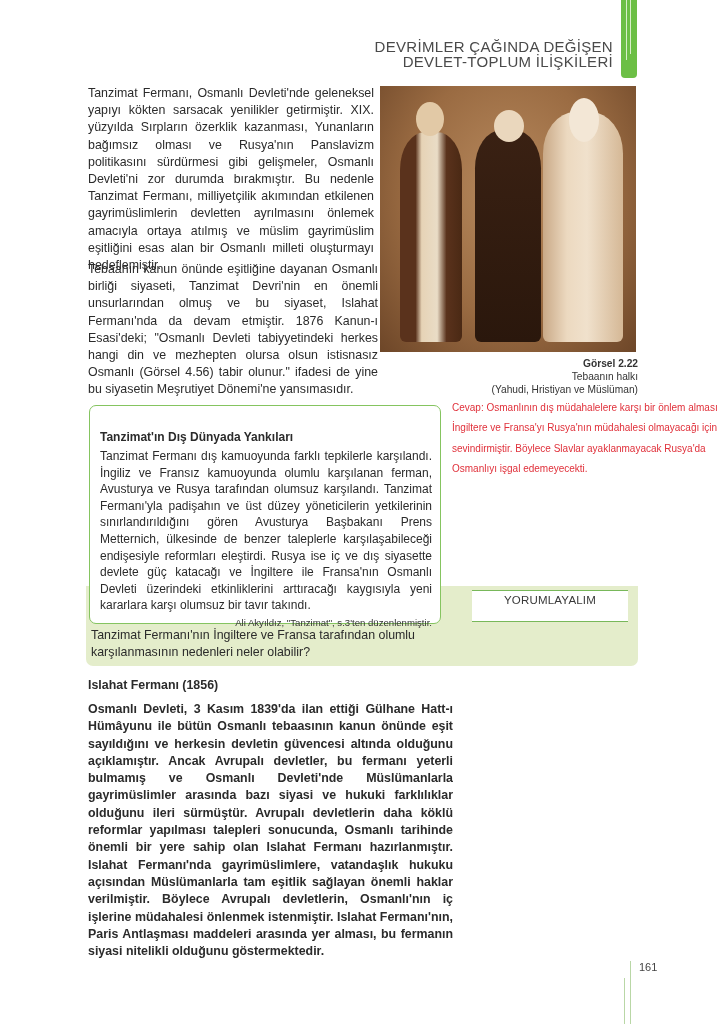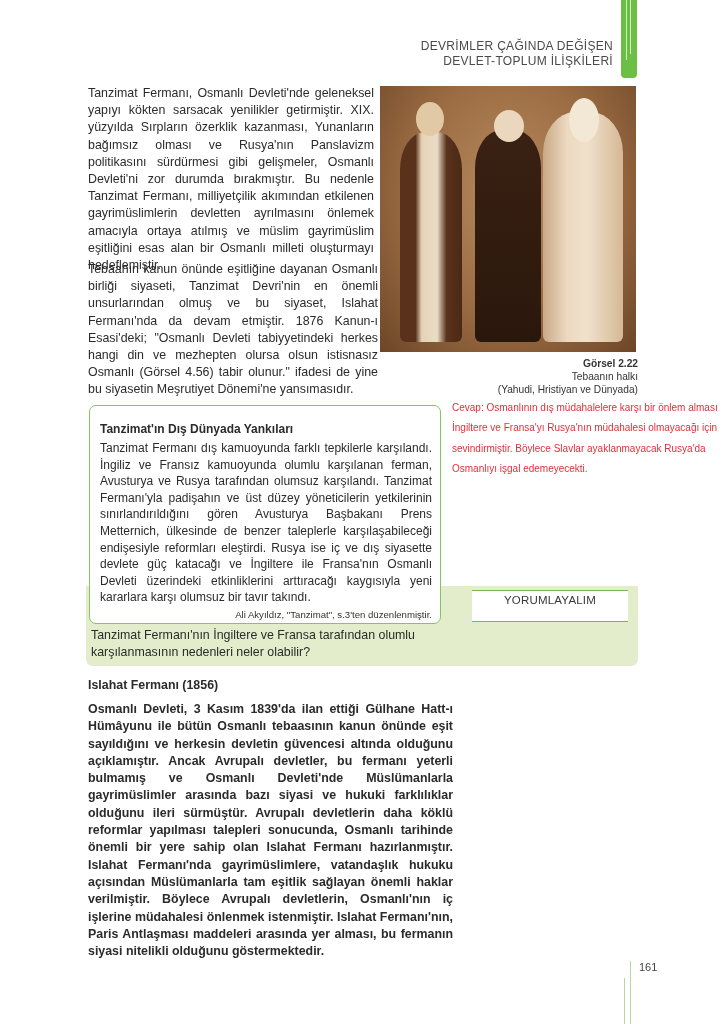--- a/index.html
+++ b/index.html
@@ -9,21 +9,21 @@
   .green-tab {
     position: absolute; left: 621px; top: 0; width: 16px; height: 78px;
     background: #6cbf45; border-radius: 0 0 4px 4px;
   }
   .green-tab .line { position: absolute; top: 0; width: 1px; background: #d7efc9; }
   .green-tab .l1 { left: 5px; height: 60px; }
   .green-tab .l2 { left: 9px; height: 54px; }
 
   .running-head {
     position: absolute; right: 112px; top: 39px; text-align: right;
-    font-size: 12px; line-height: 15px; letter-spacing: 0.3px; color: #4a4a4a;
+    font-size: 15px; line-height: 15px; letter-spacing: 0.3px; color: #4a4a4a;
   }
 
   .para {
     position: absolute; font-size: 12.4px; line-height: 17.2px; color: #2b2b2b;
     text-align: justify;
   }
   .p1 { left: 88px; top: 85px; width: 286px; }
   .p2 { left: 88px; top: 261px; width: 290px; }
 
   .photo {
@@ -51,21 +51,21 @@
     font-size: 10px; line-height: 20.3px; color: #e0303a;
   }
 
   .activity-bg {
     position: absolute; left: 86px; top: 586px; width: 552px; height: 80px;
     background: #e4edcb; border-radius: 0 0 7px 7px;
   }
   .quote-box {
     position: absolute; left: 89px; top: 405px; width: 352px; height: 219px;
     background: #ffffff; border: 1.5px solid #85c460; border-radius: 7px;
-    padding: 16px 8px 0 10px;
+    padding: 24px 8px 0 10px;
   }
   .quote-title { font-size: 12px; font-weight: bold; line-height: 15px; color: #2b2b2b; margin-bottom: 3px; }
   .quote-body { font-size: 12px; line-height: 16.6px; text-align: justify; color: #2b2b2b; }
   .quote-source { font-size: 9.6px; line-height: 13px; text-align: right; color: #333; margin-top: 2px; }
 
   .yorum-btn {
     position: absolute; left: 472px; top: 590px; width: 156px; height: 32px;
     background: #ffffff; border-top: 1.5px solid #78b85a; border-bottom: 1.5px solid #78b85a;
     font-size: 11.5px; line-height: 19px; text-align: center; color: #3a3a3a; letter-spacing: 0.2px;
   }
@@ -105,21 +105,21 @@
   <div class="head h1"></div>
   <div class="head h2"></div>
   <div class="head h3"></div>
 </div>
 
 <p class="para p2">Tebaanın kanun önünde eşitliğine dayanan Osmanlı birliği siyaseti, Tanzimat Devri'nin en önemli unsurlarından olmuş ve bu siyaset, Islahat Fermanı'nda da devam etmiştir. 1876 Kanun-ı Esasi'deki; "Osmanlı Devleti tabiyyetindeki herkes hangi din ve mezhepten olursa olsun istisnasız Osmanlı (Görsel 4.56) tabir olunur." ifadesi de yine bu siyasetin Meşrutiyet Dönemi'ne yansımasıdır.</p>
 
 <div class="caption">
   <div class="cap-title">Görsel 2.22</div>
   <div>Tebaanın halkı</div>
-  <div>(Yahudi, Hristiyan ve Dünyada)</div>
+  <div>(Yahudi, Hristiyan ve Müslüman)</div>
 </div>
 
 <div class="answer">Cevap: Osmanlının dış müdahalelere karşı bir önlem alması İngiltere ve Fransa'yı Rusya'nın müdahalesi olmayacağı için sevindirmiştir. Böylece Slavlar ayaklanmayacak Rusya'da Osmanlıyı işgal edemeyecekti.</div>
 
 <div class="activity-bg"></div>
 
 <div class="quote-box">
   <div class="quote-title">Tanzimat'ın Dış Dünyada Yankıları</div>
   <p class="quote-body">Tanzimat Fermanı dış kamuoyunda farklı tepkilerle karşılandı. İngiliz ve Fransız kamuoyunda olumlu karşılanan ferman, Avusturya ve Rusya tarafından olumsuz karşılandı. Tanzimat Fermanı'yla padişahın ve üst düzey yöneticilerin yetkilerinin sınırlandırıldığını gören Avusturya Başbakanı Prens Metternich, ülkesinde de benzer taleplerle karşılaşabileceği endişesiyle reformları eleştirdi. Rusya ise iç ve dış siyasette devlete güç katacağı ve İngiltere ile Fransa'nın Osmanlı Devleti üzerindeki etkinliklerini arttıracağı kaygısıyla yeni kararlara karşı olumsuz bir tavır takındı.</p>
   <div class="quote-source">Ali Akyıldız, "Tanzimat", s.3'ten düzenlenmiştir.</div>

